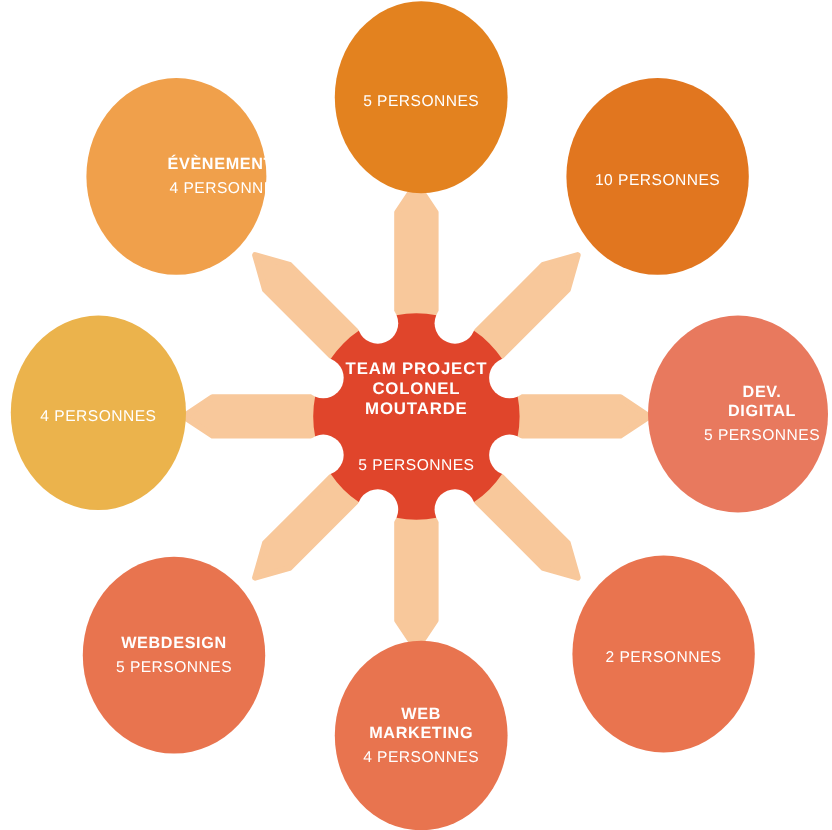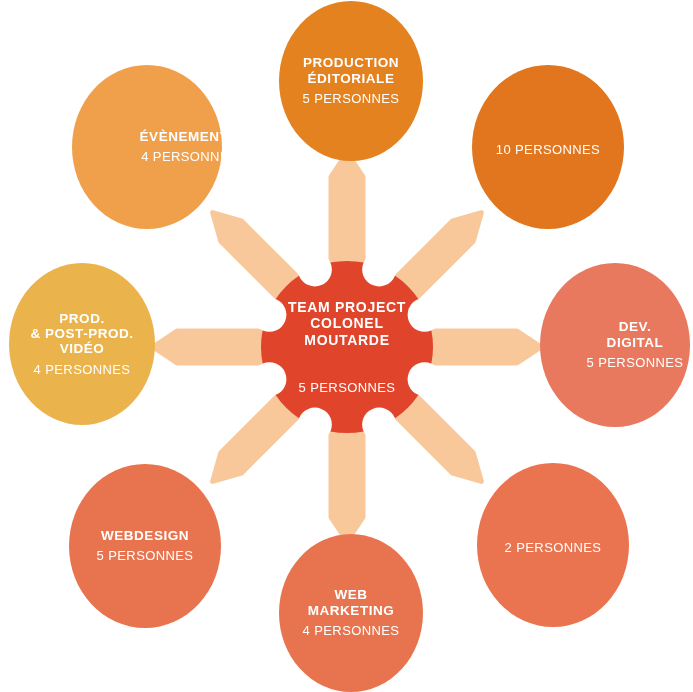--- a/index.html
+++ b/index.html
@@ -92,21 +92,20 @@
     <div class="title">
       <span>TEAM PROJECT</span><br>
       <span>COLONEL</span><br>
       <span>MOUTARDE</span>
     </div>
     <div class="sub">5 PERSONNES</div>
   </div>
 
   <div id="labels">
       <div class="node bubble" style="left: 279px; top: 1px; width: 144px; height: 160px;">
-        <div class="title"><span>PRODUCTION</span><br><span>ÉDITORIALE</span></div>
         <div class="sub">5 PERSONNES</div>
       </div>
       <div class="node bubble" style="left: 472px; top: 65px; width: 152px; height: 164px;">
         <div class="sub">10 PERSONNES</div>
       </div>
       <div class="node bubble" style="left: 560px; top: 263px; width: 150px; height: 164px;">
         <div class="title"><span>DEV.</span><br><span>DIGITAL</span></div>
         <div class="sub">5 PERSONNES</div>
       </div>
       <div class="node bubble" style="left: 477px; top: 463px; width: 152px; height: 164px;">
@@ -114,21 +113,20 @@
       </div>
       <div class="node bubble" style="left: 279px; top: 534px; width: 144px; height: 158px;">
         <div class="title"><span>WEB</span><br><span>MARKETING</span></div>
         <div class="sub">4 PERSONNES</div>
       </div>
       <div class="node bubble" style="left: 69px; top: 464px; width: 152px; height: 164px; text-align: right;">
         <div class="title"><span>WEBDESIGN</span></div>
         <div class="sub">5 PERSONNES</div>
       </div>
       <div class="node bubble" style="left: 9px; top: 263px; width: 146px; height: 162px;">
-        <div class="title"><span>PROD.</span><br><span>&amp; POST-PROD.</span><br><span>VIDÉO</span></div>
         <div class="sub">4 PERSONNES</div>
       </div>
       <div class="node bubble" style="left: 88px; top: 65px; width: 150px; height: 164px; align-items: flex-end;">
         <div class="title"><span>ÉVÈNEMENTS</span></div>
         <div class="sub">4 PERSONNES</div>
       </div>
     </div>
 
 </div>
 

